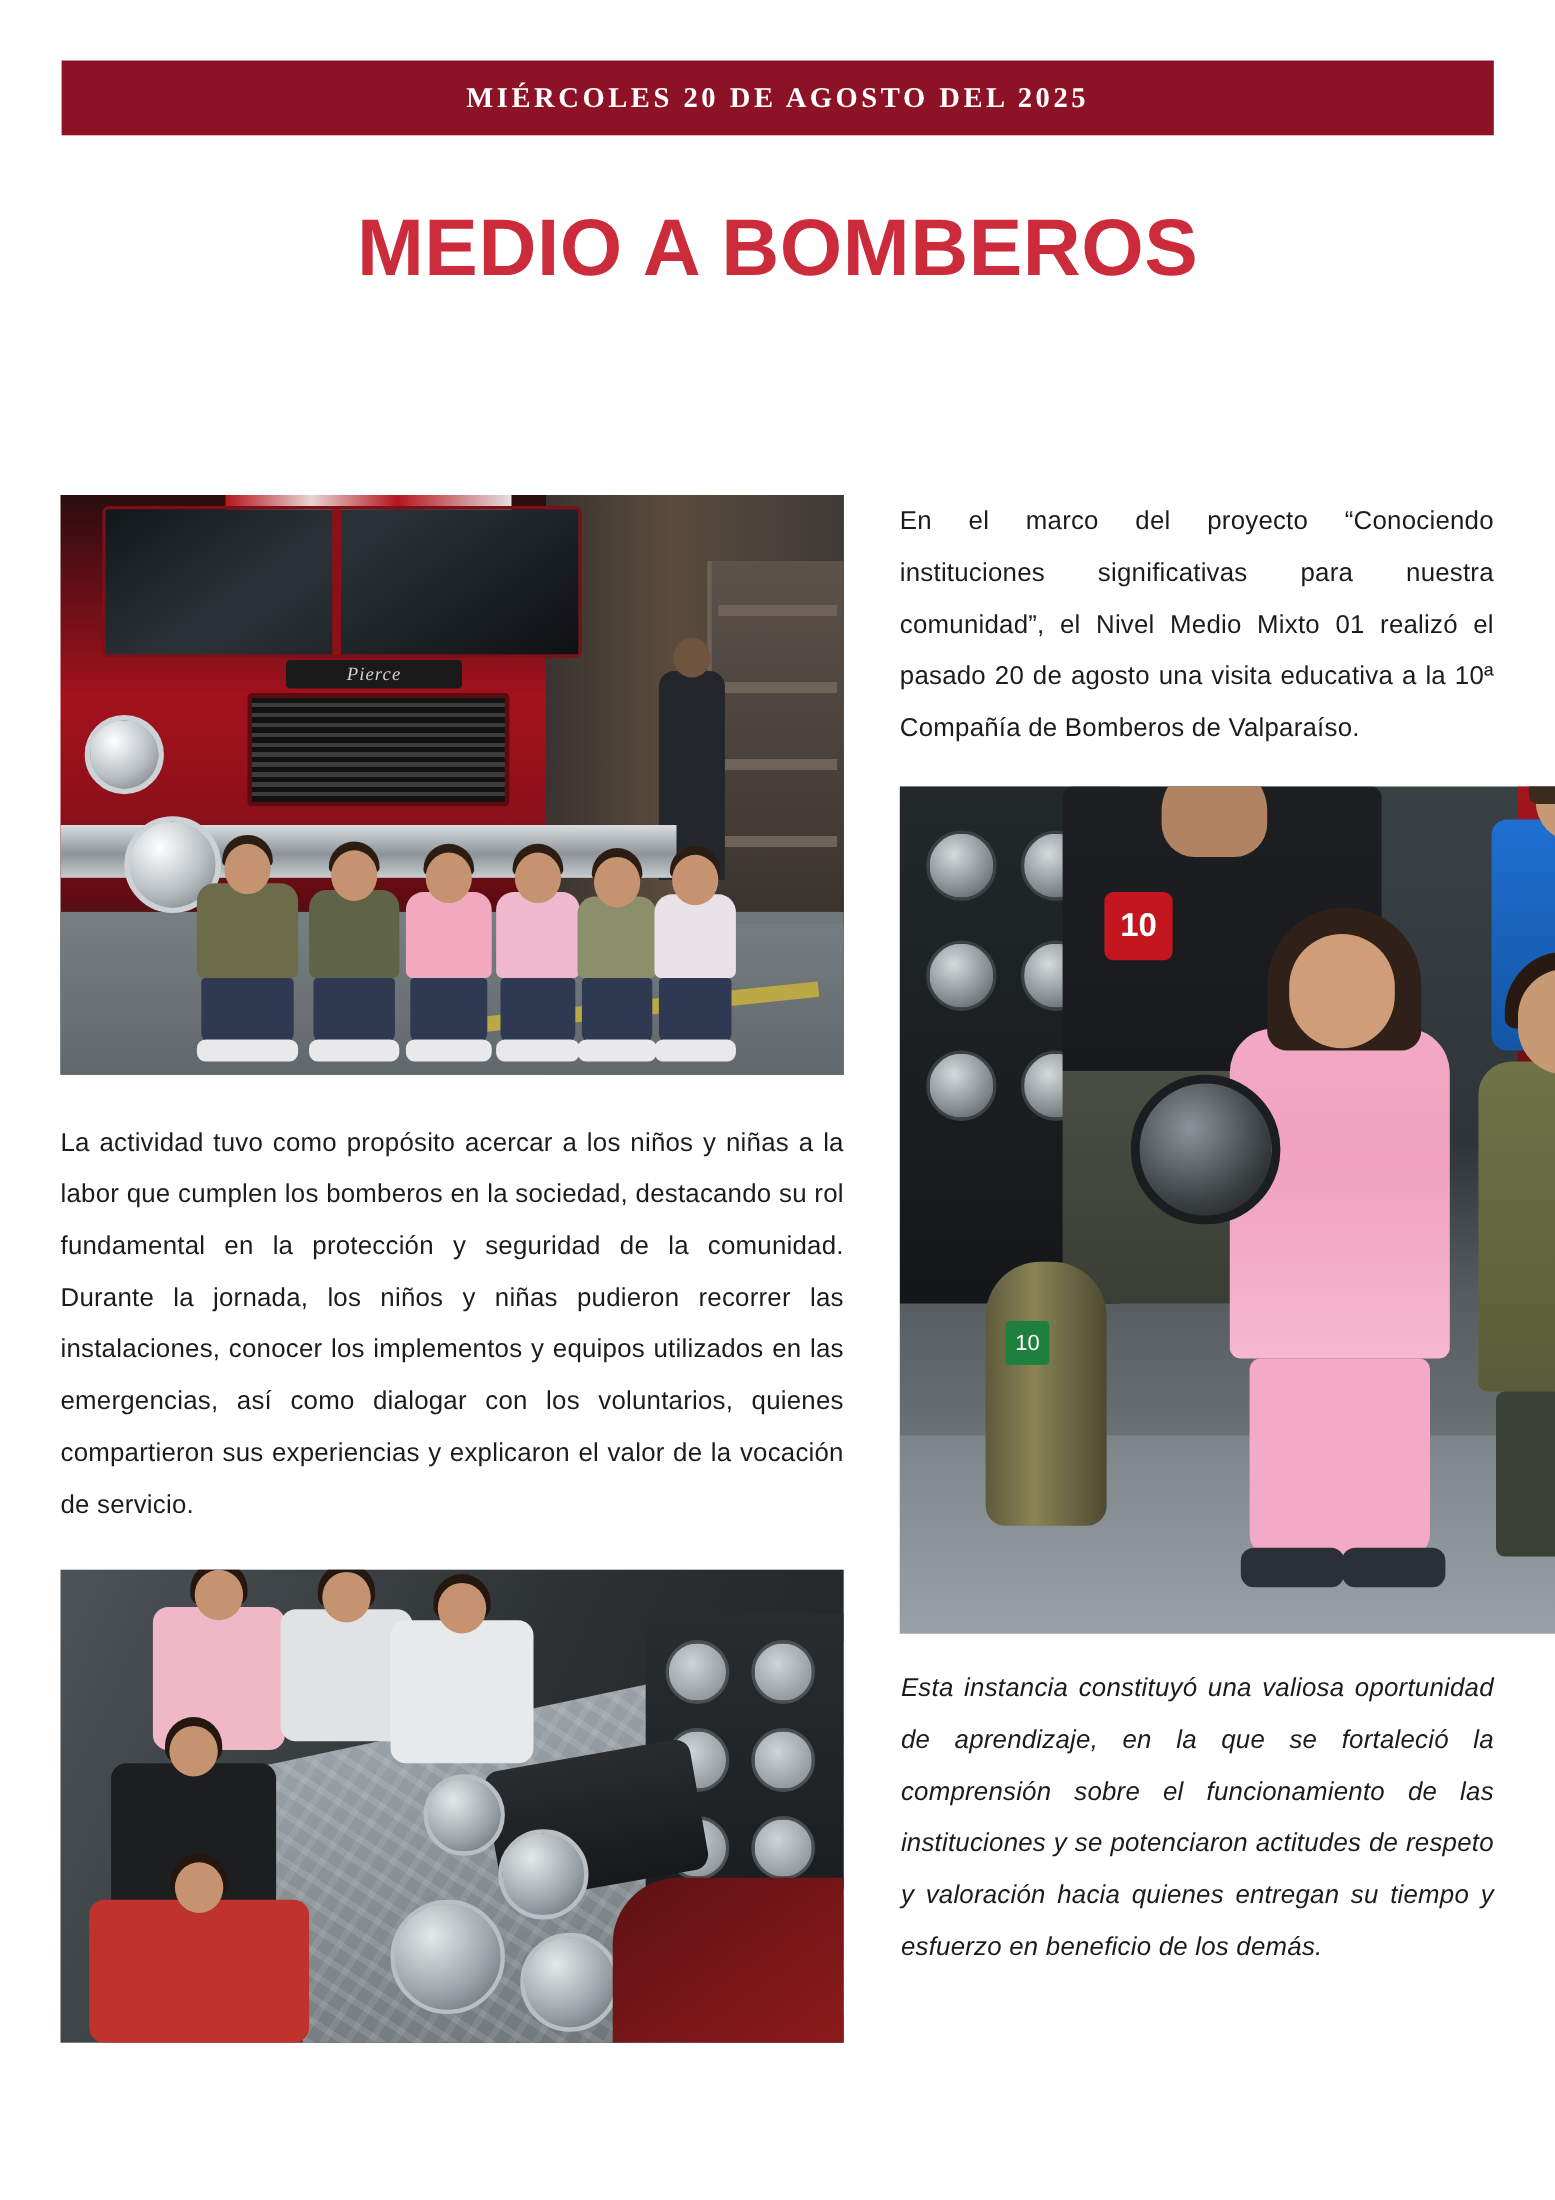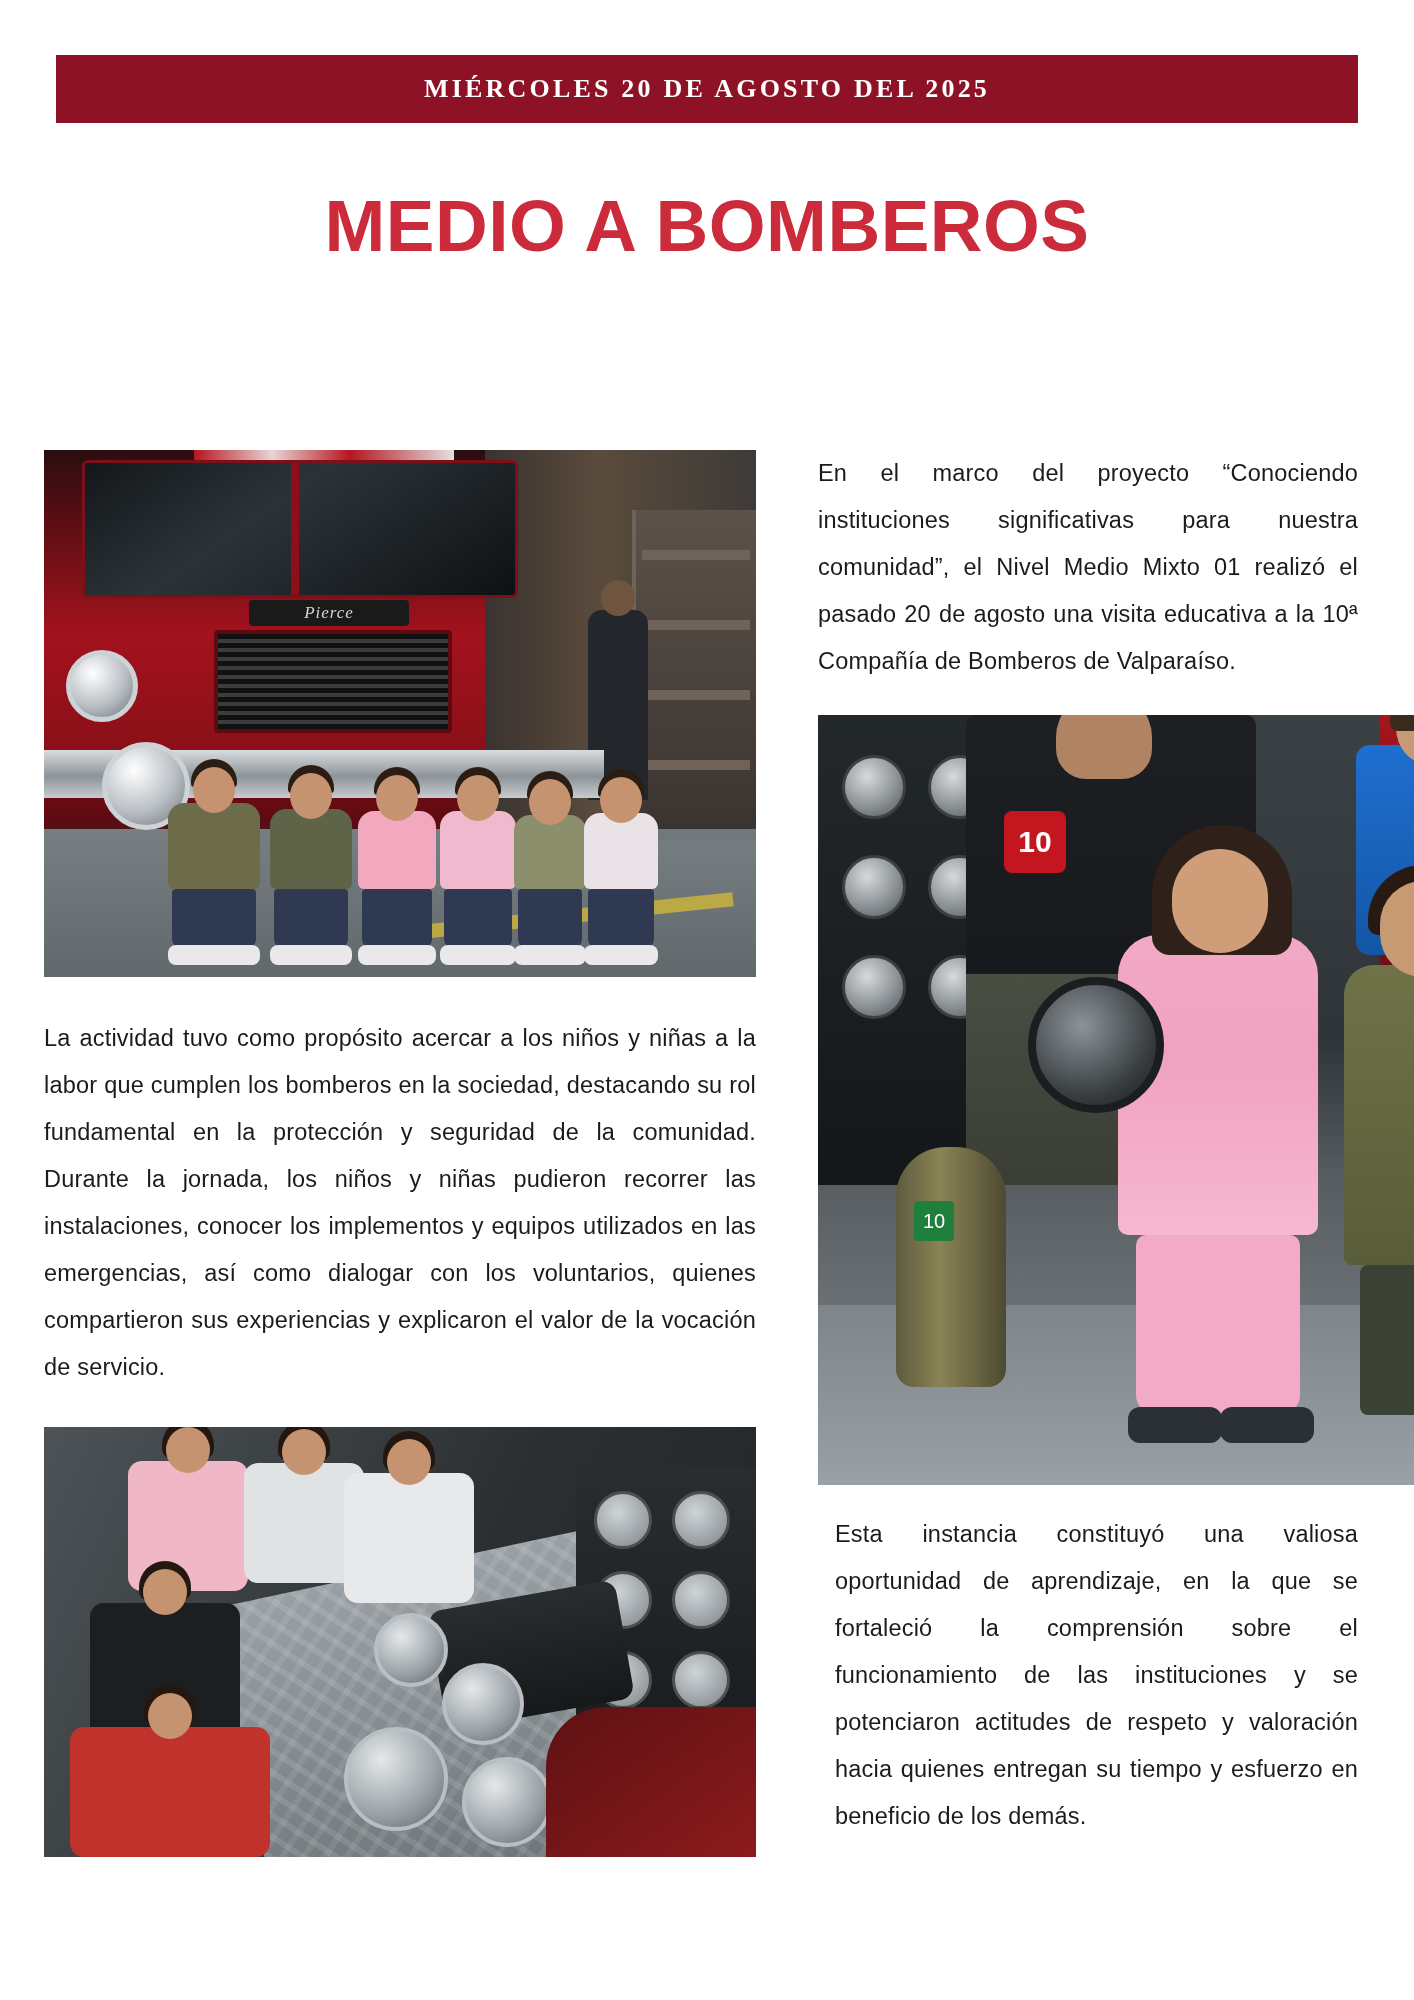--- a/index.html
+++ b/index.html
@@ -57,21 +57,21 @@
     font-weight: 700;
     font-size: 73px;
     line-height: 86px;
     letter-spacing: 0.5px;
     white-space: nowrap;
   }
 
   
   .col-left {
     position: absolute;
-    left: 44px;
+    left: 55px;
     top: 450px;
     width: 712px;
   }
   .col-right {
     position: absolute;
     left: 818px;
     top: 450px;
     width: 540px;
   }
 
@@ -496,17 +496,17 @@
       <div class="girl-pink">
         <div class="hair"></div>
         <div class="face"></div>
         <div class="legs"></div>
         <div class="shoe" style="left:10px"></div>
         <div class="shoe" style="left:102px"></div>
       </div>
       <div class="mask-device"></div>
     </div>
 
-    <p class="body-text" style="margin:26px 0 0 17px;">Esta instancia constituyó una valiosa oportunidad de aprendizaje, en la que se fortaleció la comprensión sobre el funcionamiento de las instituciones y se potenciaron actitudes de respeto y valoración hacia quienes entregan su tiempo y esfuerzo en beneficio de los demás.</p>
+    <p class="body-text" style="margin:26px 0 0 1px;font-style:italic;">Esta instancia constituyó una valiosa oportunidad de aprendizaje, en la que se fortaleció la comprensión sobre el funcionamiento de las instituciones y se potenciaron actitudes de respeto y valoración hacia quienes entregan su tiempo y esfuerzo en beneficio de los demás.</p>
 
   </div>
 
 </div>
 
 </body></html>

